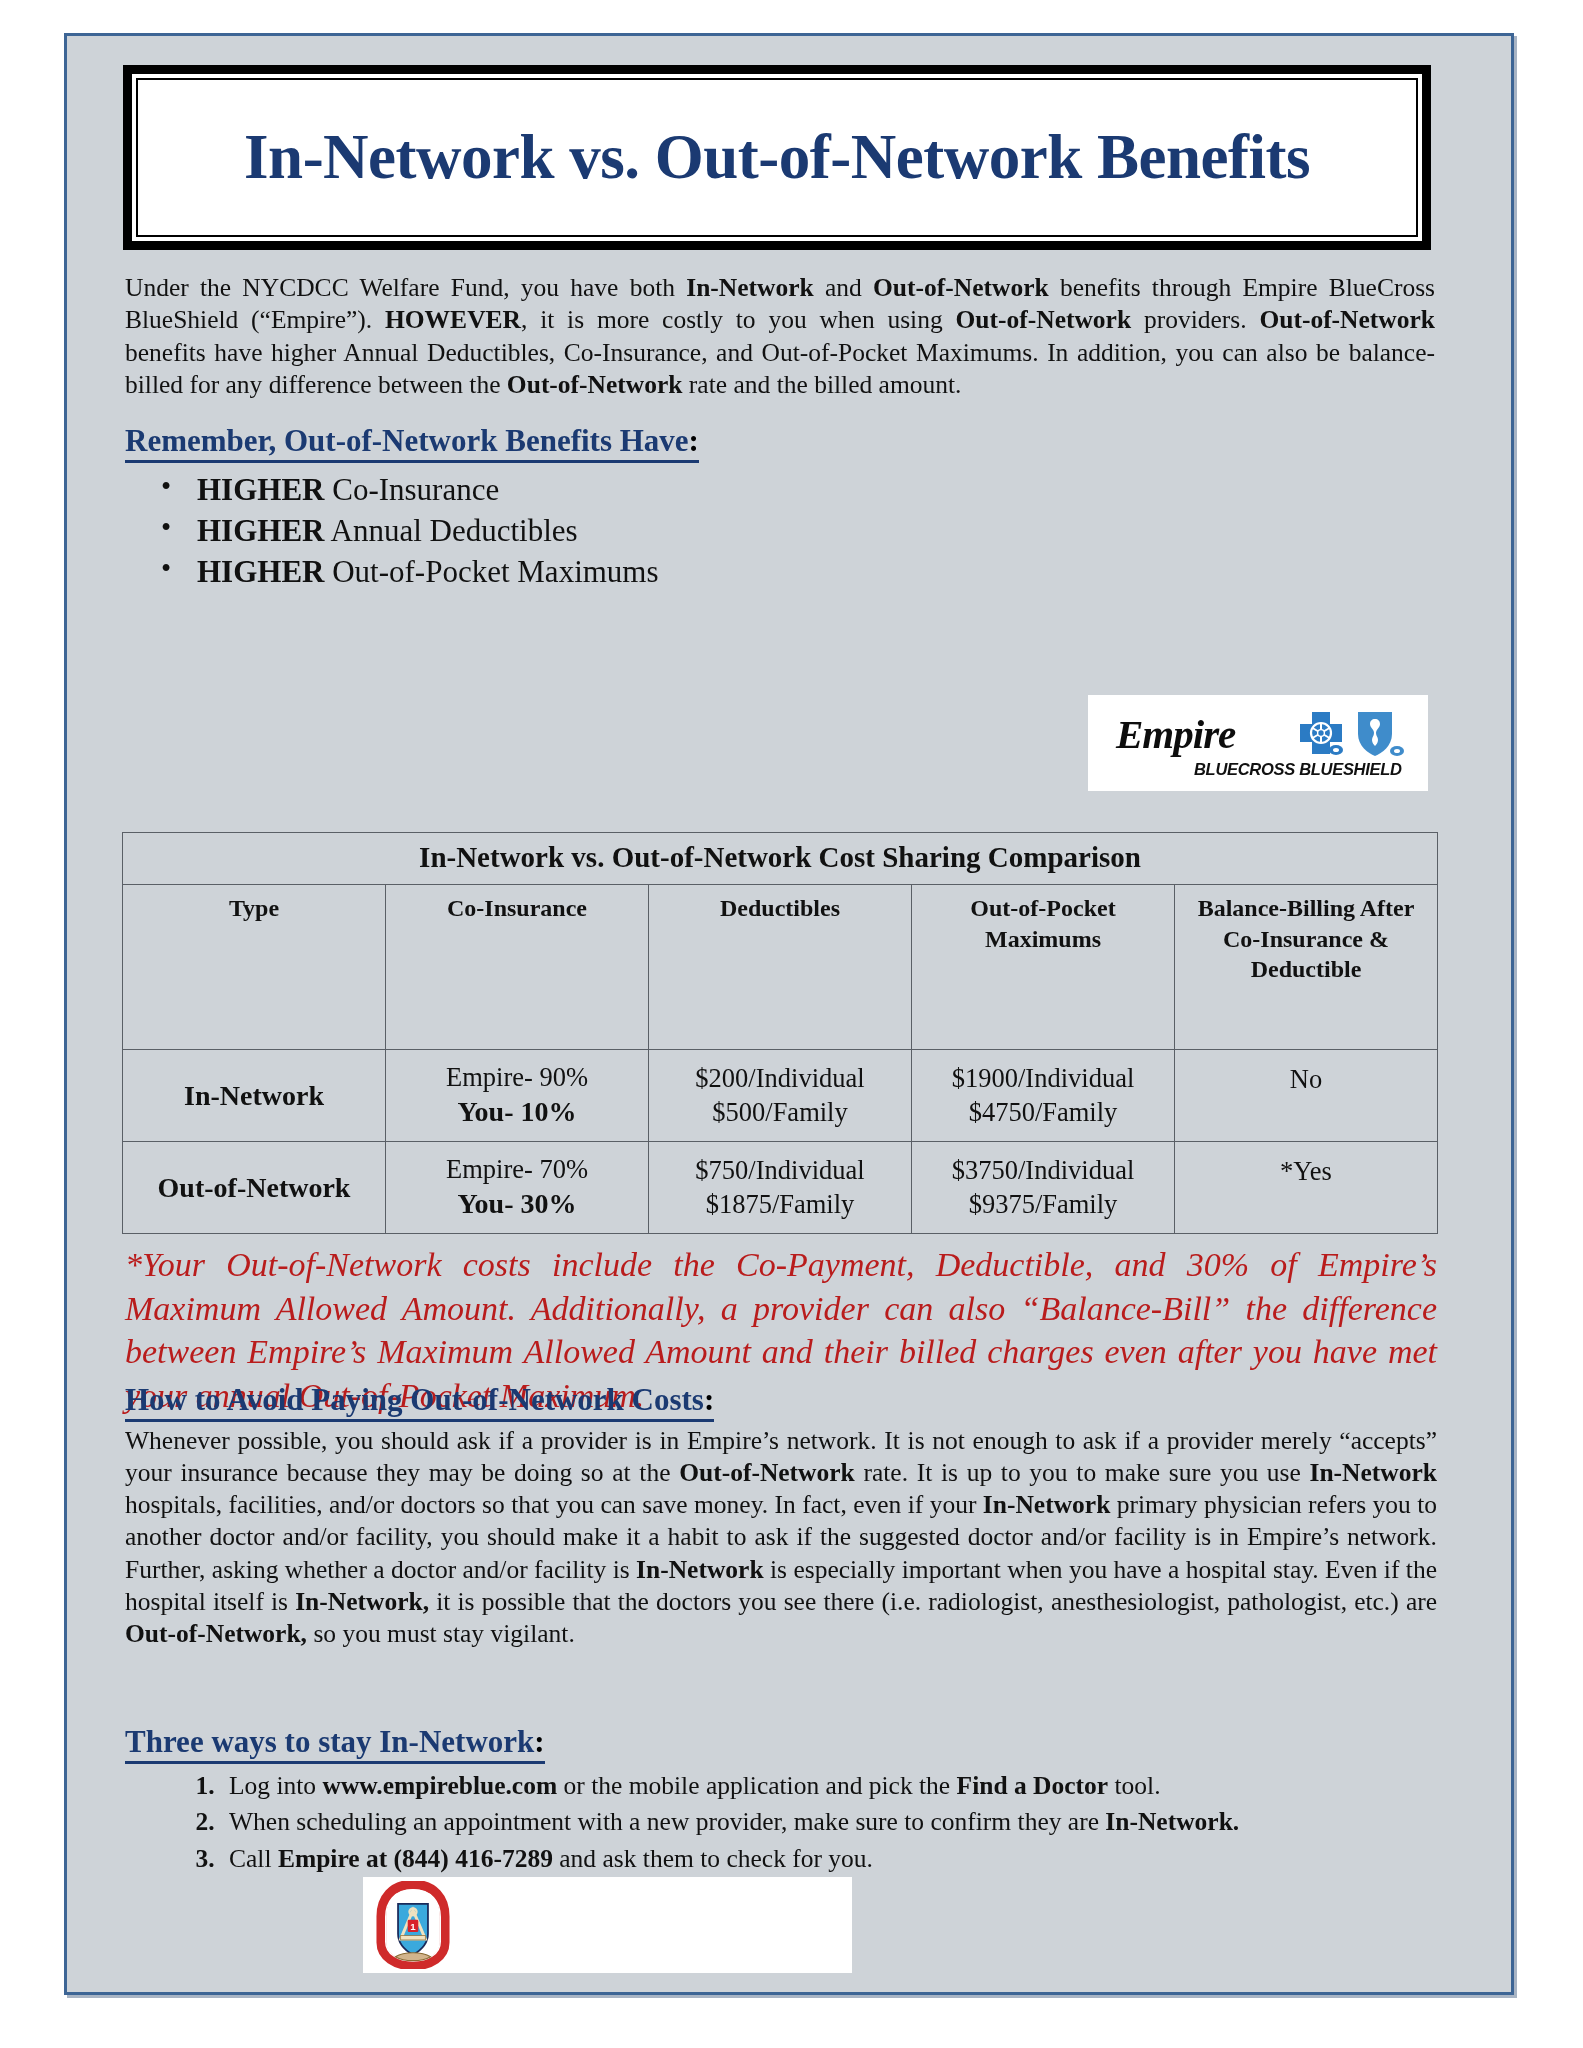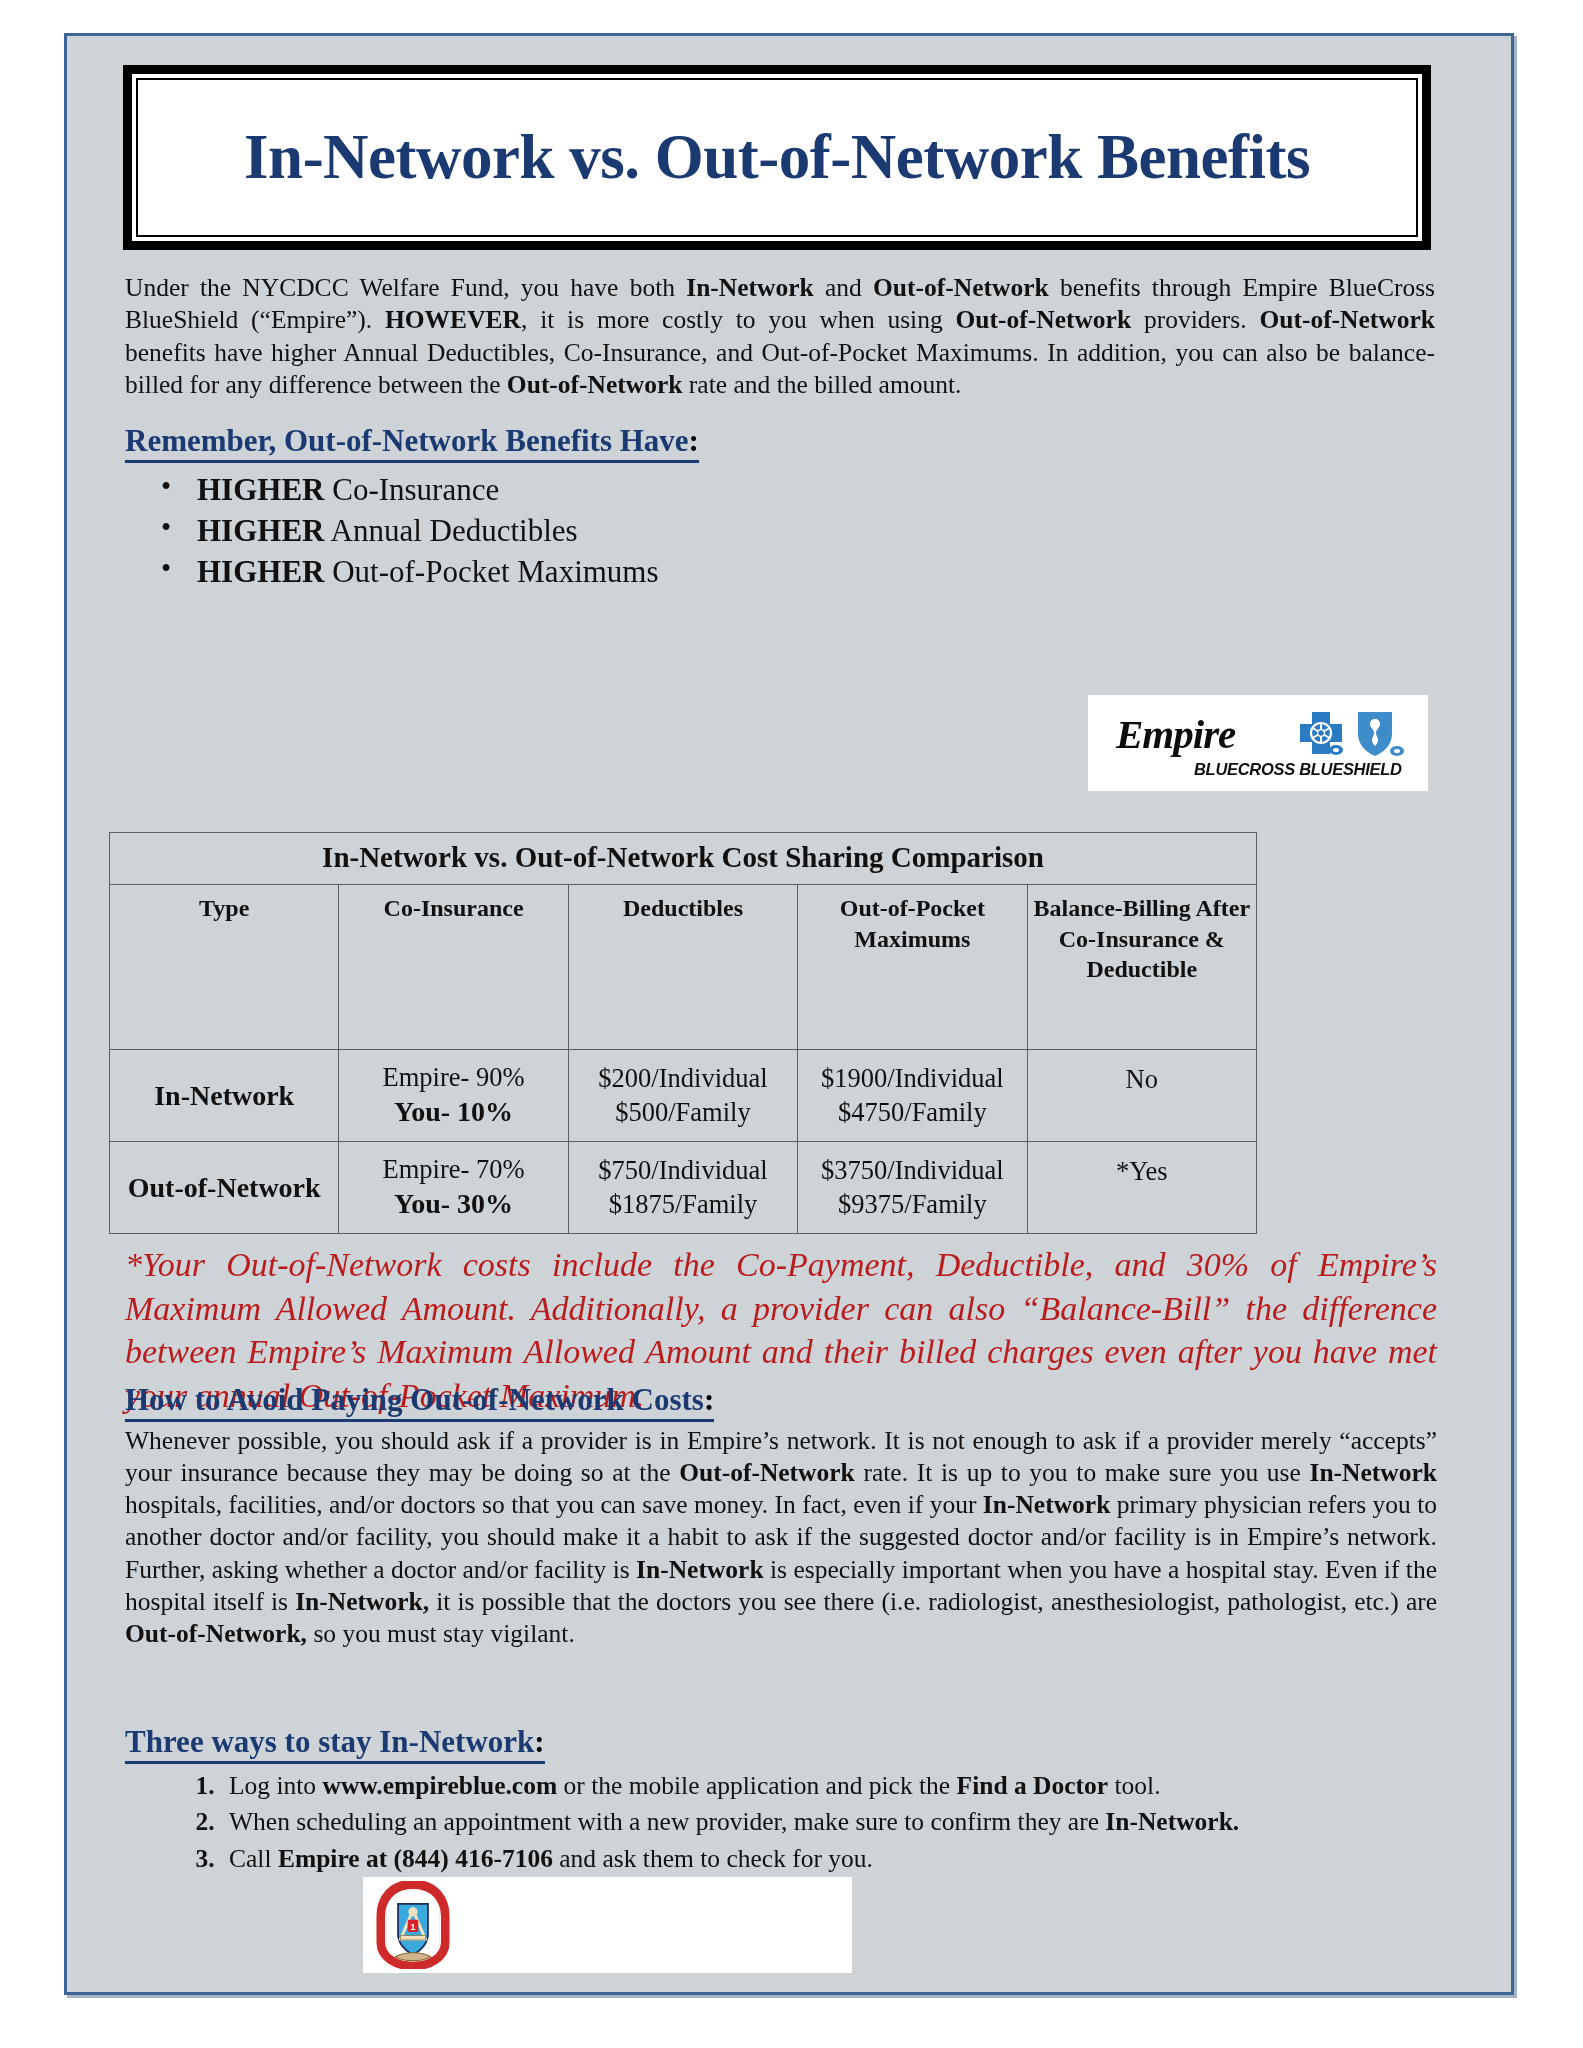--- a/index.html
+++ b/index.html
@@ -166,23 +166,23 @@
     position: absolute;
     right: 0;
     top: 6px;
     width: 112px;
     height: 52px;
   }
 
   
   table.cmp {
     position: absolute;
-    left: 42px;
+    left: 55px;
     top: 796px;
-    width: 1148px;
+    width: 1316px;
     border-collapse: collapse;
     table-layout: fixed;
     background: #ced3d8;
   }
   table.cmp td, table.cmp th {
     border: 1.6px solid #5a5f66;
     text-align: center;
     vertical-align: middle;
     color: #111111;
     padding: 4px 3px;
@@ -400,21 +400,21 @@
       </p>
     </div>
 
     <div class="sec-three">
       <div>
         <span class="head-blue"><span>Three ways to stay In-Network</span><span class="colon">:</span></span>
       </div>
       <ol class="three">
         <li><span>Log into </span><span class="b">www.empireblue.com</span><span> or the mobile application and pick the </span><span class="b">Find a Doctor</span><span> tool.</span></li>
         <li><span>When scheduling an appointment with a new provider, make sure to confirm they are </span><span class="b">In-Network.</span></li>
-        <li><span>Call </span><span class="b">Empire at (844) 416-7106</span><span> and ask them to check for you.</span></li>
+        <li><span>Call </span><span class="b">Empire at (844) 416-7289</span><span> and ask them to check for you.</span></li>
       </ol>
     </div>
 
     <div class="footer-logo">
       <svg class="seal" viewBox="0 0 100 100">
         <path d="M50 4 C26 4 14 20 14 40 L14 70 C14 86 30 96 50 96 C70 96 86 86 86 70 L86 40 C86 20 74 4 50 4 Z" fill="none" stroke="#cf2a2a" stroke-width="11"></path>
         <path d="M50 10 C29 10 19 24 19 41 L19 69 C19 83 33 91 50 91 C67 91 81 83 81 69 L81 41 C81 24 71 10 50 10 Z" fill="none" stroke="#ffffff" stroke-width="1.6"></path>
         <path d="M33 26 L67 26 L67 60 C67 72 57 80 50 84 C43 80 33 72 33 60 Z" fill="#3aa9dd" stroke="#1a2a5a" stroke-width="2"></path>
         <path d="M50 33 L64 66 L36 66 Z" fill="none" stroke="#f0e2c0" stroke-width="3.4"></path>
         <circle cx="50" cy="35" r="4" fill="none" stroke="#f0e2c0" stroke-width="2.6"></circle>

